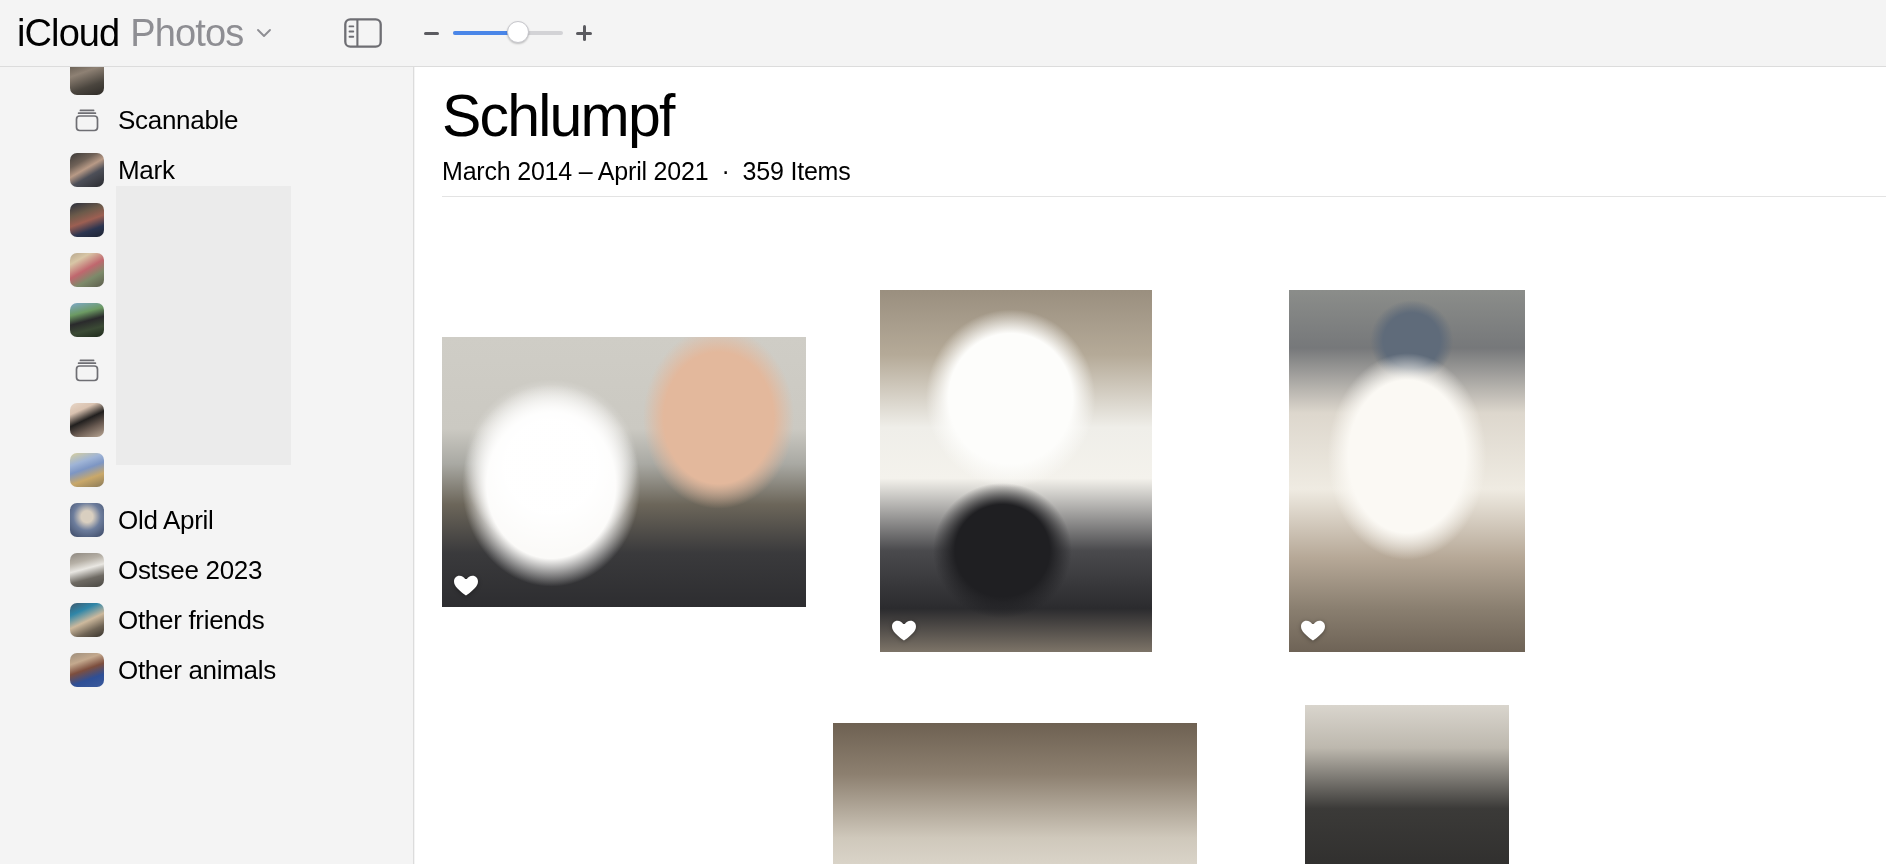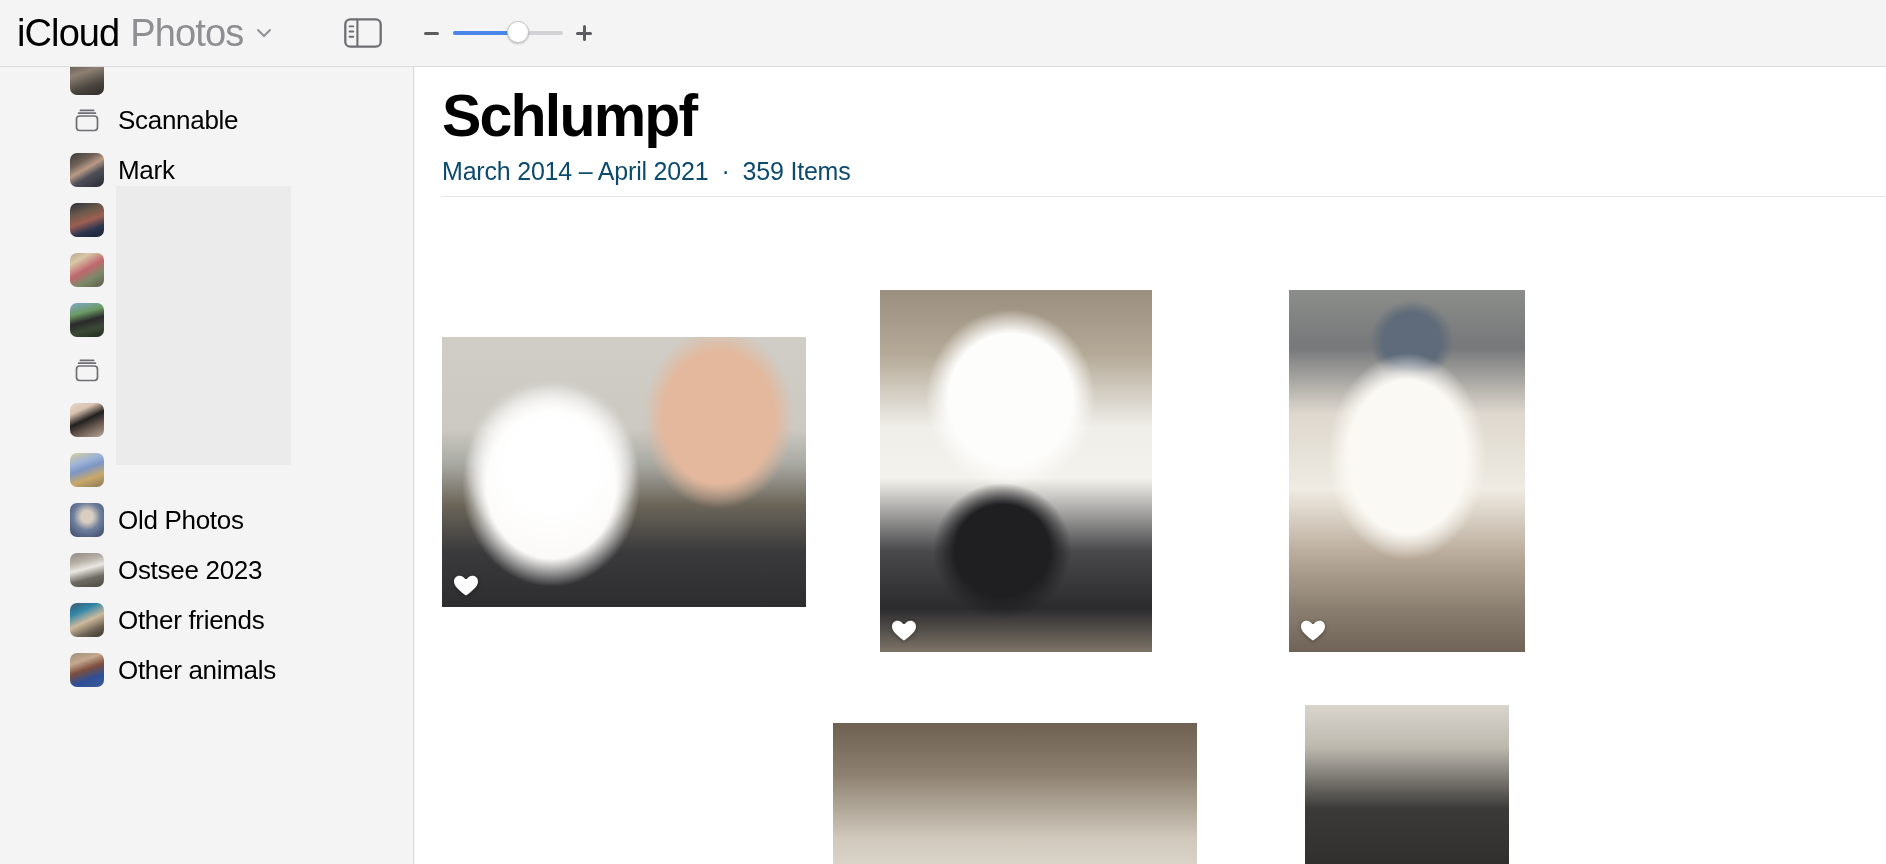--- a/index.html
+++ b/index.html
@@ -200,29 +200,29 @@
     height: 797px;
     background: #ffffff;
     overflow: hidden;
   }
 
   .album-header {
     padding: 19px 0 0 27px;
   }
   .album-title {
     font-size: 59px;
-    font-weight: 700;
+    font-weight: 400;
     color: #000000;
     letter-spacing: -1.8px;
     line-height: 1.04;
   }
   .album-sub {
     margin-top: 10px;
     font-size: 25px;
-    color: #0c4a6e;
+    color: #000000;
     letter-spacing: -0.2px;
     display: flex;
     align-items: flex-end;
   }
   .album-sub .dot { margin: 0 13px; }
 
   .hdr-rule {
     position: absolute;
     left: 27px;
     top: 129px;
@@ -405,21 +405,21 @@
         <div class="sb-item">
           <span class="sb-thumb">
             <span class="inner tn-couple"></span>
           </span>
           <span class="sb-label"></span>
         </div>
         <div class="sb-item">
           <span class="sb-thumb">
             <span class="inner tn-old"></span>
           </span>
-          <span class="sb-label">Old Photos</span>
+          <span class="sb-label">Old April</span>
         </div>
         <div class="sb-item">
           <span class="sb-thumb">
             <span class="inner tn-ostsee"></span>
           </span>
           <span class="sb-label">Ostsee 2023</span>
         </div>
         <div class="sb-item">
           <span class="sb-thumb">
             <span class="inner tn-friends"></span>

